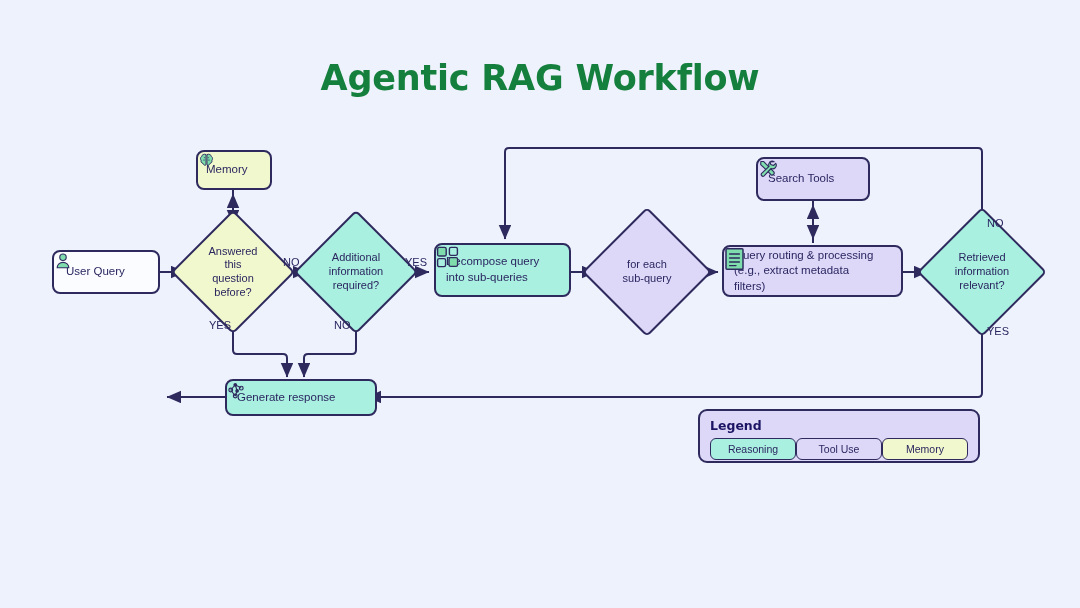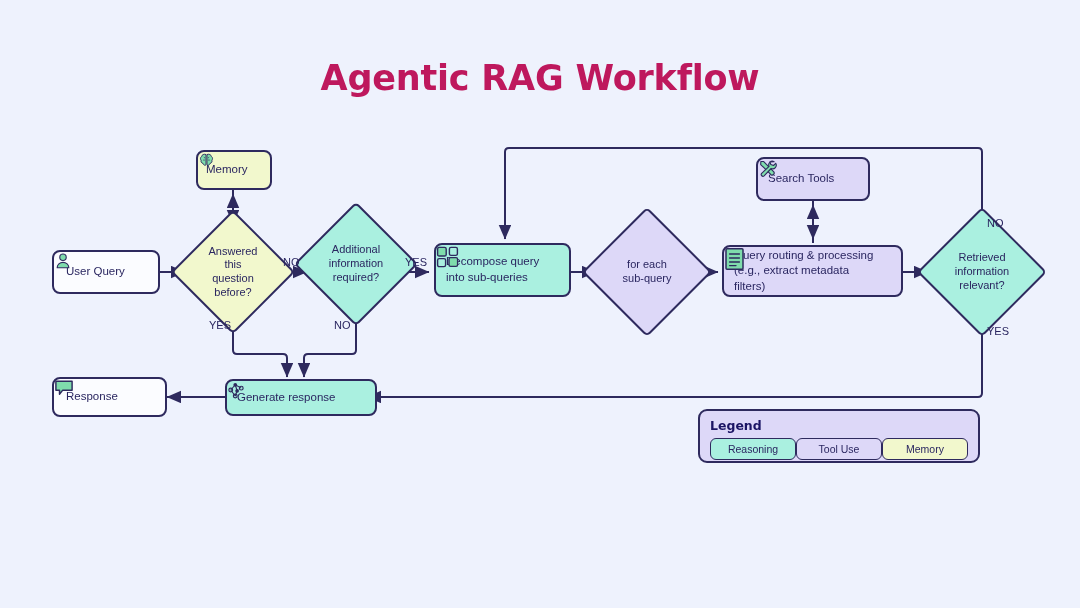--- a/index.html
+++ b/index.html
@@ -24,21 +24,21 @@
   }
   #title {
     position: absolute;
     left: 0;
     top: 58px;
     width: 1080px;
     text-align: center;
     font-size: 35px;
     font-weight: bold;
     letter-spacing: -0.2px;
-    color: #be185d;
+    color: #15803d;
     font-family: "DejaVu Sans", sans-serif;
   }
   svg { position: absolute; left: 0; top: 0; overflow: visible; }
   #edges { width: 1080px; height: 608px; z-index: 1; }
 
   .node {
     position: absolute;
     box-sizing: border-box;
     border: 2px solid #2e2a5e;
     border-radius: 8px;
@@ -189,21 +189,21 @@
   </div>
 
   <div class="diamond" style="left:189px; top:228px; width:88px; height:88px;text-decoration:underline;">
     <div class="shape fill-mem"></div>
     <div class="dlabel">Answered
 this
 question
 before?</div>
   </div>
 
-  <div class="diamond" style="left:312px; top:220px; width:88px; height:88px;">
+  <div class="diamond" style="left:312px; top:228px; width:88px; height:88px;">
     <div class="shape fill-reason"></div>
     <div class="dlabel">Additional
 information
 required?</div>
   </div>
 
   <div class="node fill-reason" style="left:434px; top:243px; width:137px; height:54px; gap:10px; padding:0 10px;">
     <svg class="ico" width="24" height="24" viewBox="0 0 24 24">
       <rect x="1.6" y="2.4" width="8.6" height="8.6" rx="1.6" fill="#7fdcac" stroke="#2e2a5e" stroke-width="1.4"></rect>
       <rect x="13.4" y="2.4" width="8" height="8" rx="1.6" fill="none" stroke="#2e2a5e" stroke-width="1.4"></rect>
@@ -250,26 +250,20 @@
       <circle cx="11" cy="5" r="2.5" fill="#2e2a5e"></circle>
       <circle cx="19" cy="9.5" r="2.5" fill="none" stroke="#2e2a5e" stroke-width="1.6"></circle>
       <circle cx="13.5" cy="13" r="2.5" fill="#2e2a5e"></circle>
       <circle cx="5" cy="12" r="2.5" fill="none" stroke="#2e2a5e" stroke-width="1.6"></circle>
       <circle cx="11" cy="20" r="2.5" fill="none" stroke="#2e2a5e" stroke-width="1.6"></circle>
       <path d="M11,5 L19,9.5 M11,5 L5,12 M11,5 L13.5,13 M13.5,13 L11,20 M5,12 L11,20" stroke="#2e2a5e" stroke-width="1.5" fill="none"></path>
     </svg>
     <span class="label">Generate response</span>
   </div>
 
-  <div class="node fill-white" style="left:52px; top:377px; width:115px; height:40px; gap:10px; padding:0 12px;">
-    <svg class="ico" width="20" height="18" viewBox="0 0 22 20">
-      <path d="M2,2.6 H20 V12.4 H9.6 L6,17 V12.4 H2 z" fill="#7fdcac" stroke="#2e2a5e" stroke-width="1.6" stroke-linejoin="round"></path>
-    </svg>
-    <span class="label">Response</span>
-  </div>
 
   <div class="edge-label" style="left:283px; top:256px;">NO</div>
   <div class="edge-label" style="left:209px; top:319px;">YES</div>
   <div class="edge-label" style="left:405px; top:256px;">YES</div>
   <div class="edge-label" style="left:334px; top:319px;">NO</div>
   <div class="edge-label" style="left:987px; top:217px;">NO</div>
   <div class="edge-label" style="left:987px; top:325px;">YES</div>
 
   <div id="legend">
     <div class="ltitle">Legend</div>

